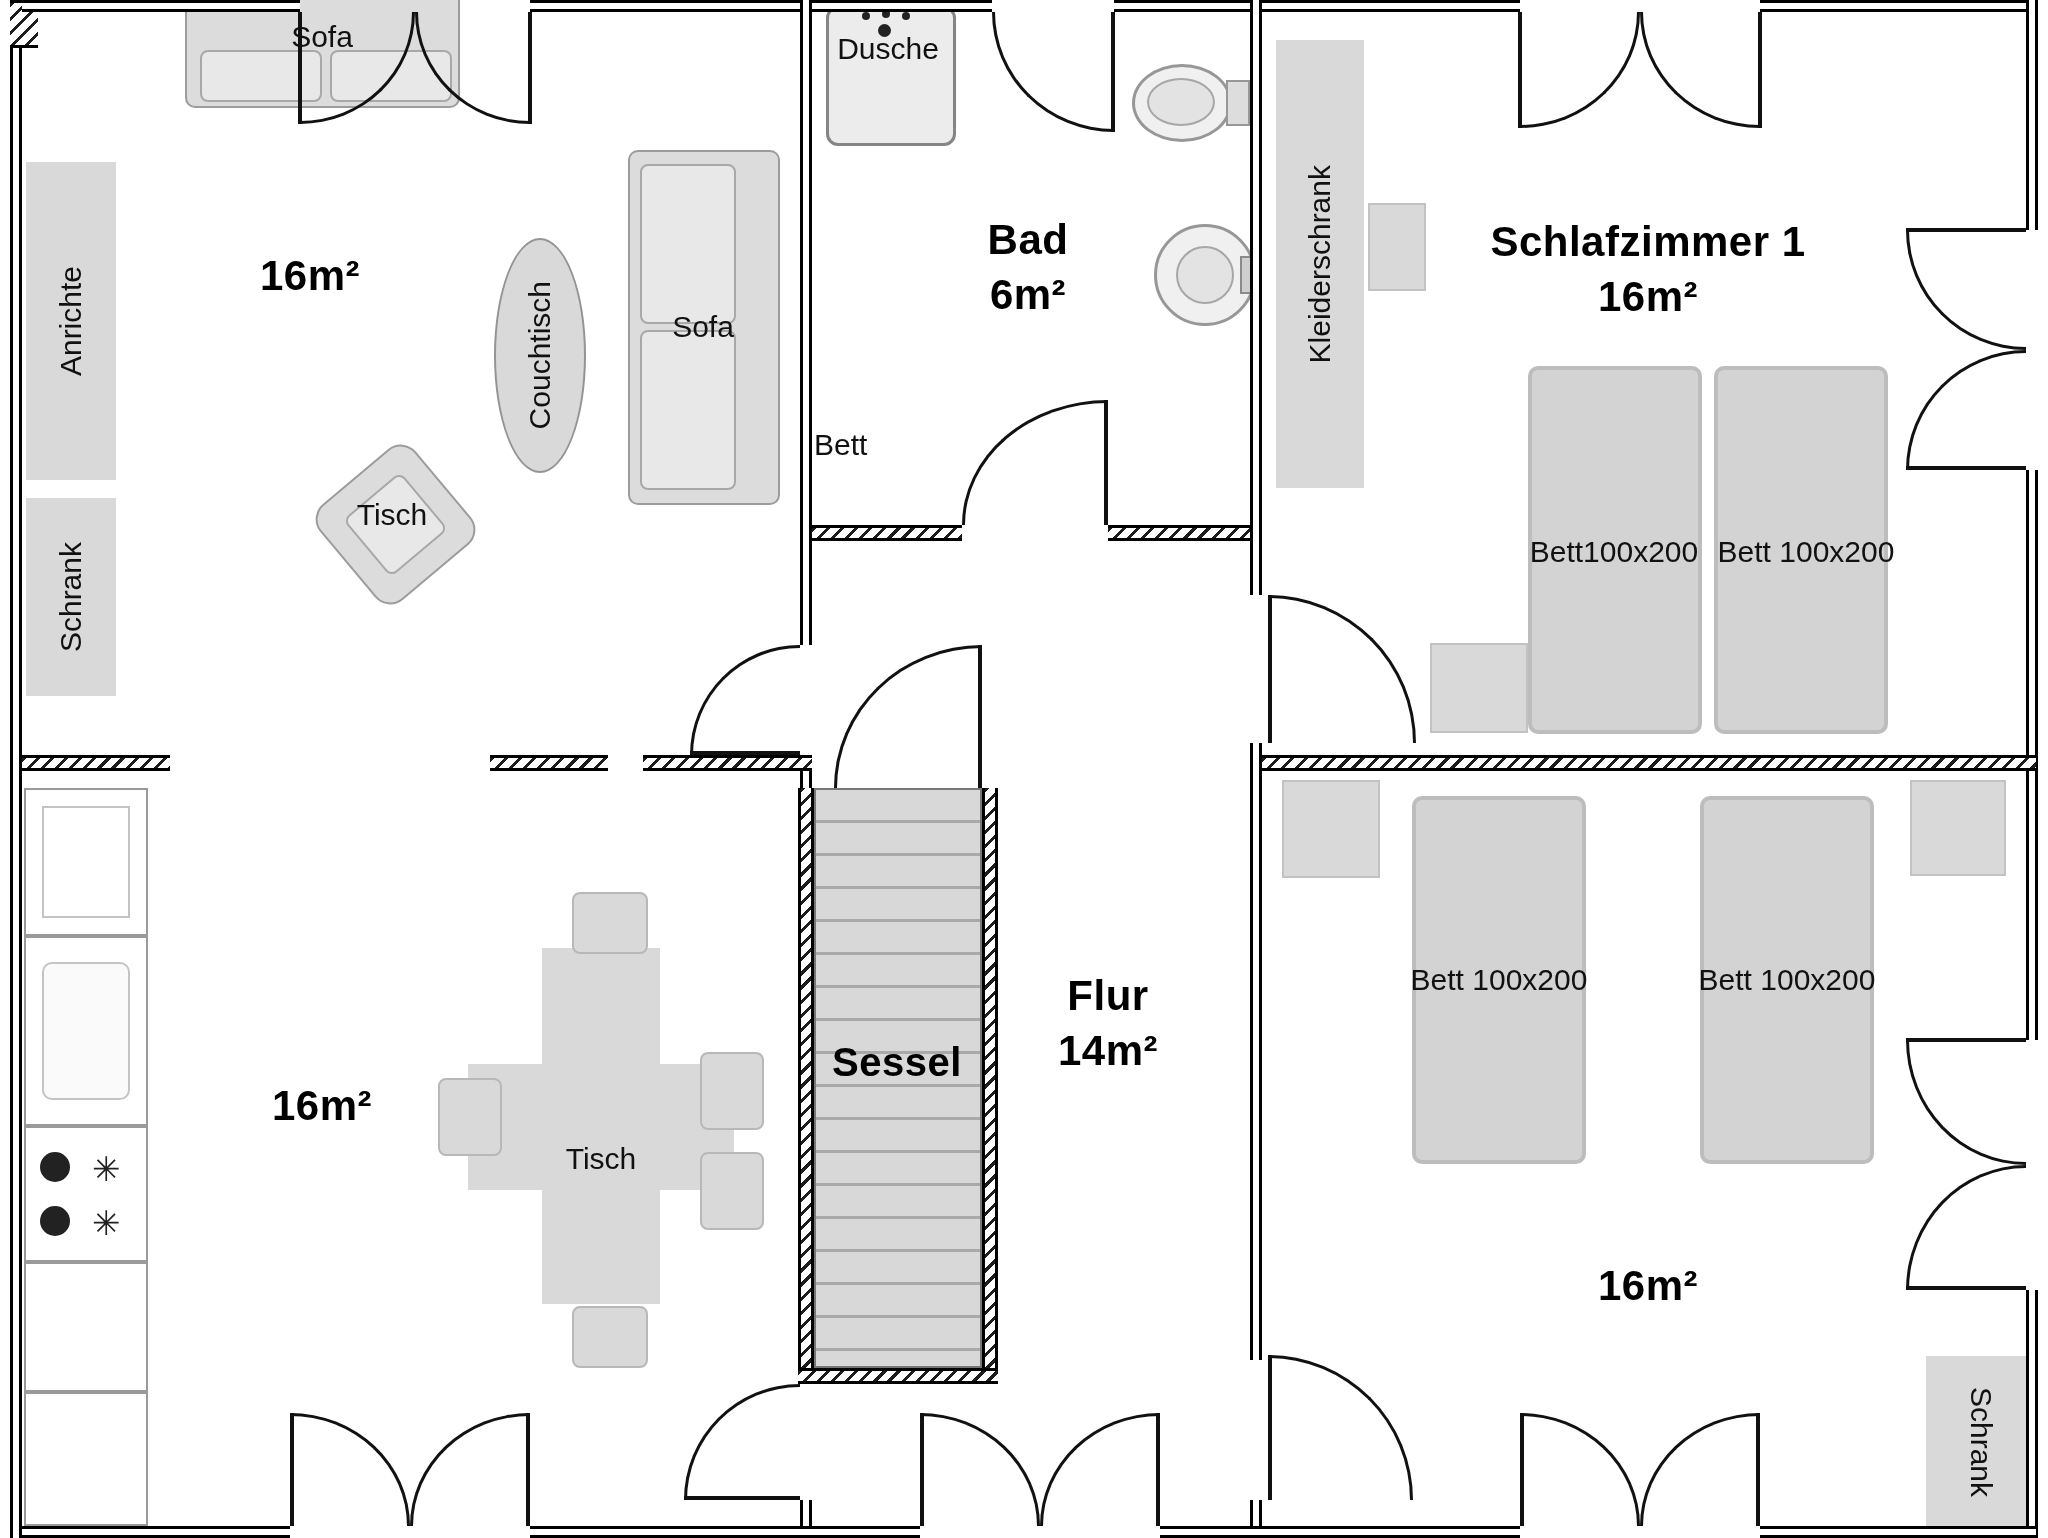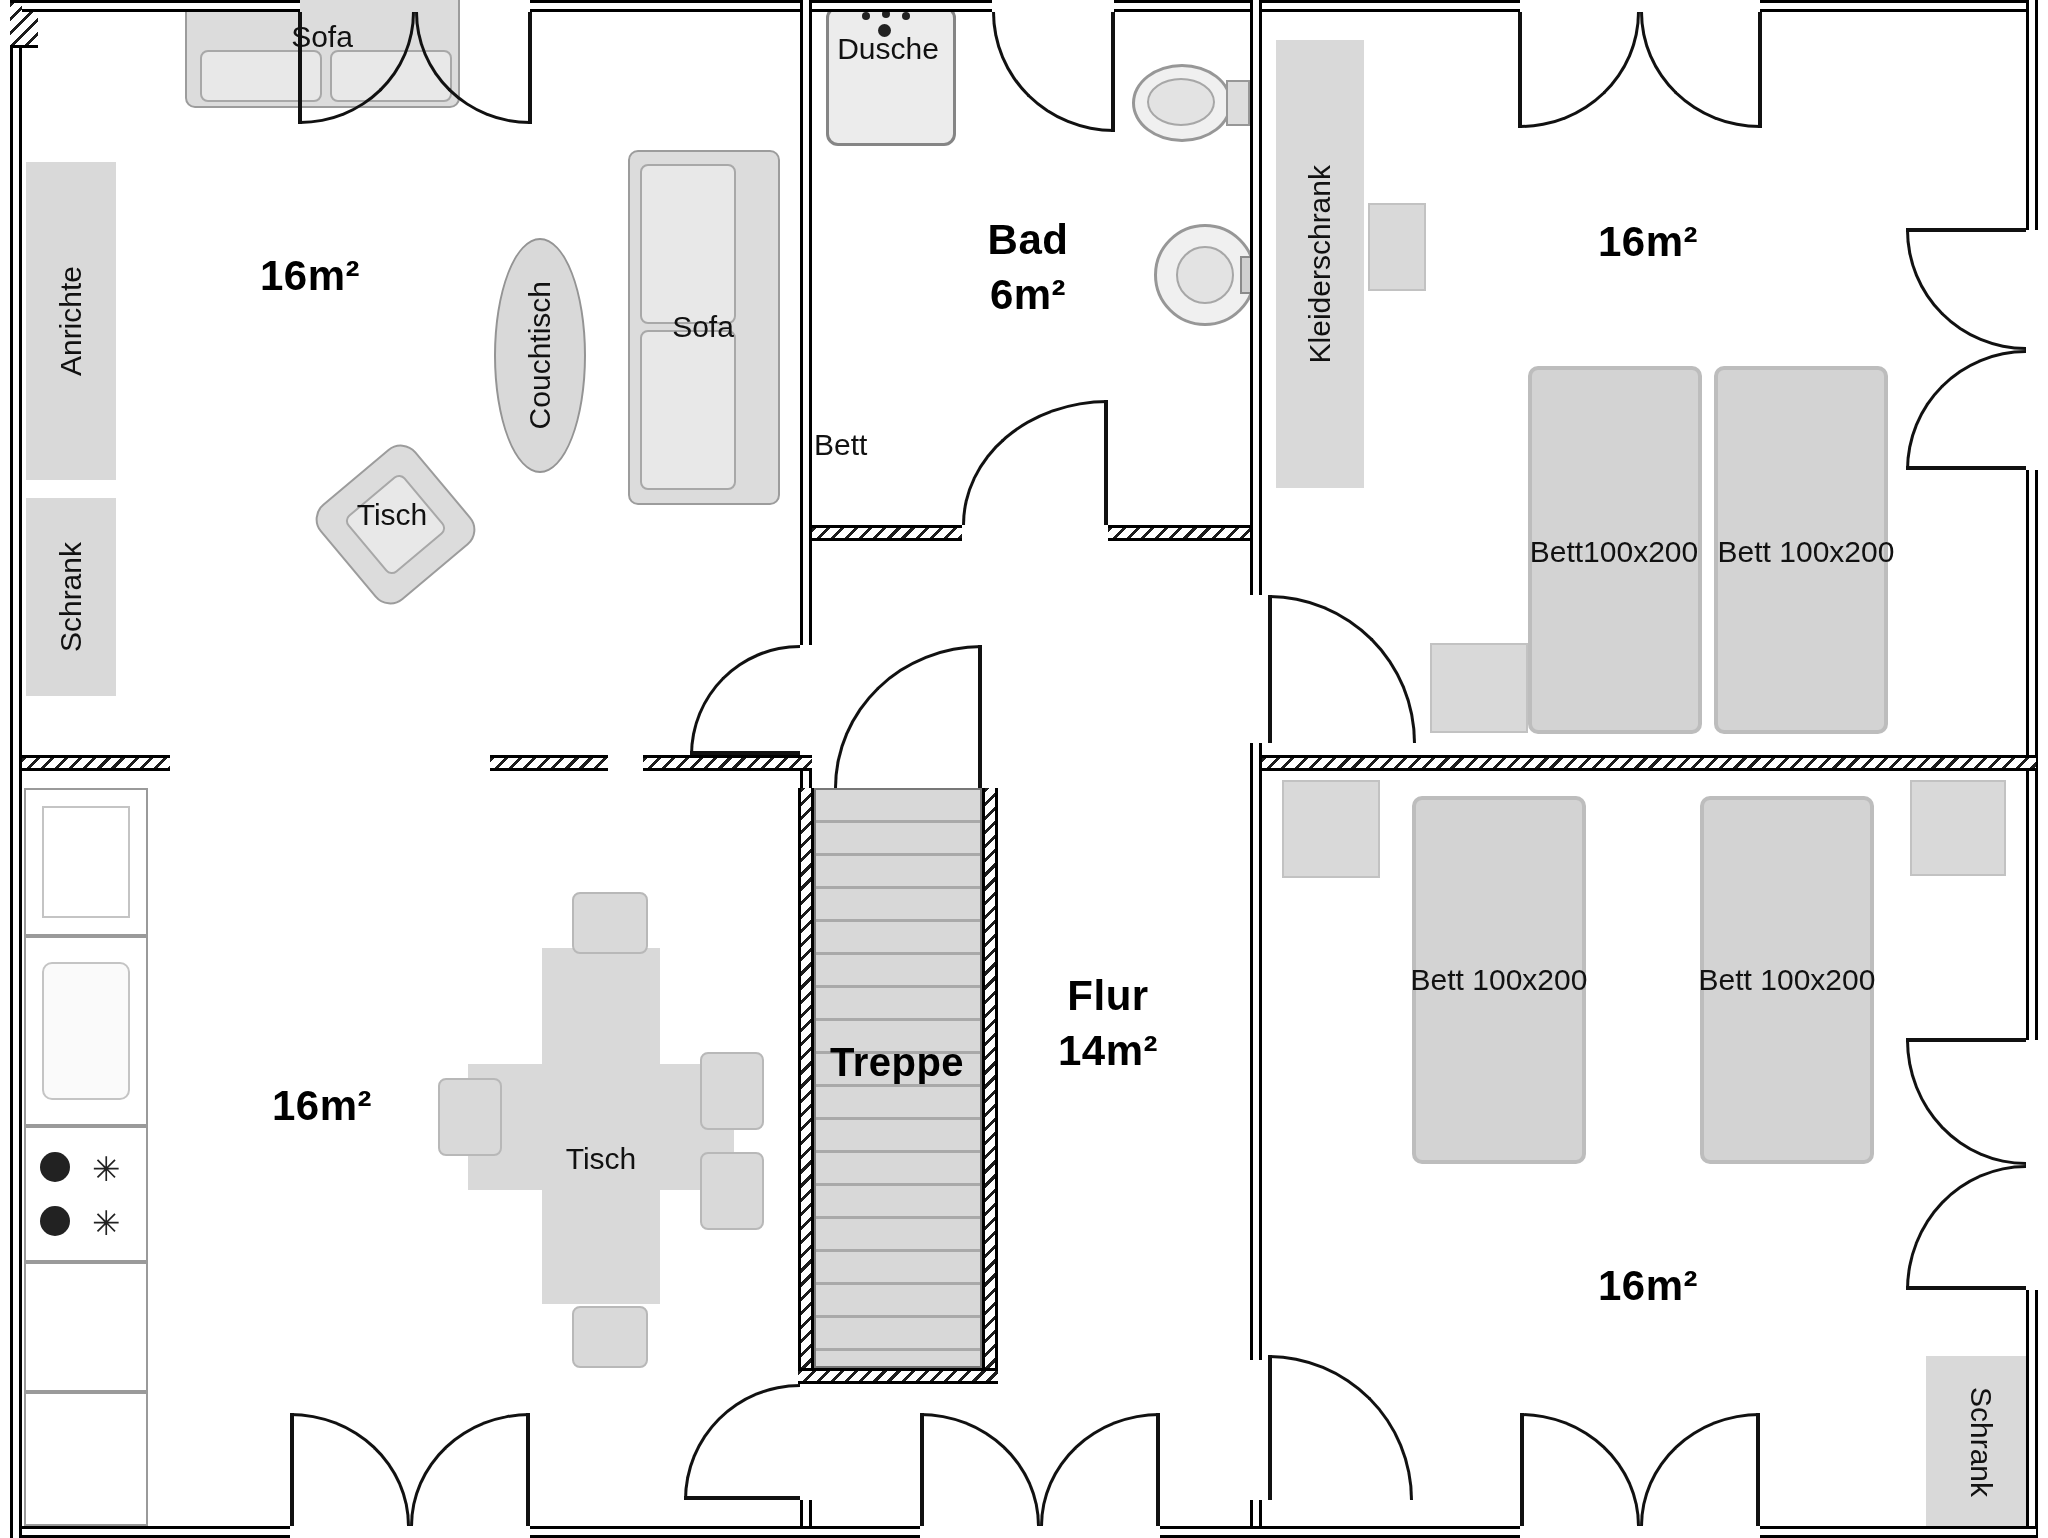--- a/index.html
+++ b/index.html
@@ -203,33 +203,34 @@
   <div class="f leaf z4" style="left:684px;top:1496px;width:116px;height:4px"></div>
 
   <div class="f room-label" style="left:130px;top:248px;width:360px">
     <div>16m²</div>
   </div>
   <div class="f room-label" style="left:928px;top:212px;width:200px">
     <div>Bad</div>
     <div>6m²</div>
   </div>
   <div class="f room-label" style="left:1398px;top:214px;width:500px">
+    <div>Schlafzimmer 1</div>
     <div>16m²</div>
   </div>
   <div class="f room-label" style="left:172px;top:1078px;width:300px">
     <div>16m²</div>
   </div>
   <div class="f room-label" style="left:1008px;top:968px;width:200px">
     <div>Flur</div>
     <div>14m²</div>
   </div>
   <div class="f room-label" style="left:1398px;top:1258px;width:500px">
     <div>16m²</div>
   </div>
-  <div class="f room-label" style="left:807px;top:1036px;width:180px;font-size:40px">Treppe</div>
+  <div class="f room-label" style="left:807px;top:1036px;width:180px;font-size:40px">Sessel</div>
 
   <div class="f flabel" style="left:252px;top:20px;width:140px">Sofa</div>
   <div class="f flabel" style="left:633px;top:310px;width:140px">Sofa</div>
   <div class="f flabel" style="left:322px;top:498px;width:140px">Tisch</div>
   <div class="f flabel" style="left:818px;top:32px;width:140px">Dusche</div>
   <div class="f flabel" style="left:814px;top:428px;width:120px;text-align:left">Bett</div>
   <div class="f flabel" style="left:1514px;top:535px;width:200px">Bett100x200</div>
   <div class="f flabel" style="left:1701px;top:535px;width:210px">Bett 100x200</div>
   <div class="f flabel" style="left:1399px;top:963px;width:200px">Bett 100x200</div>
   <div class="f flabel" style="left:1687px;top:963px;width:200px">Bett 100x200</div>

